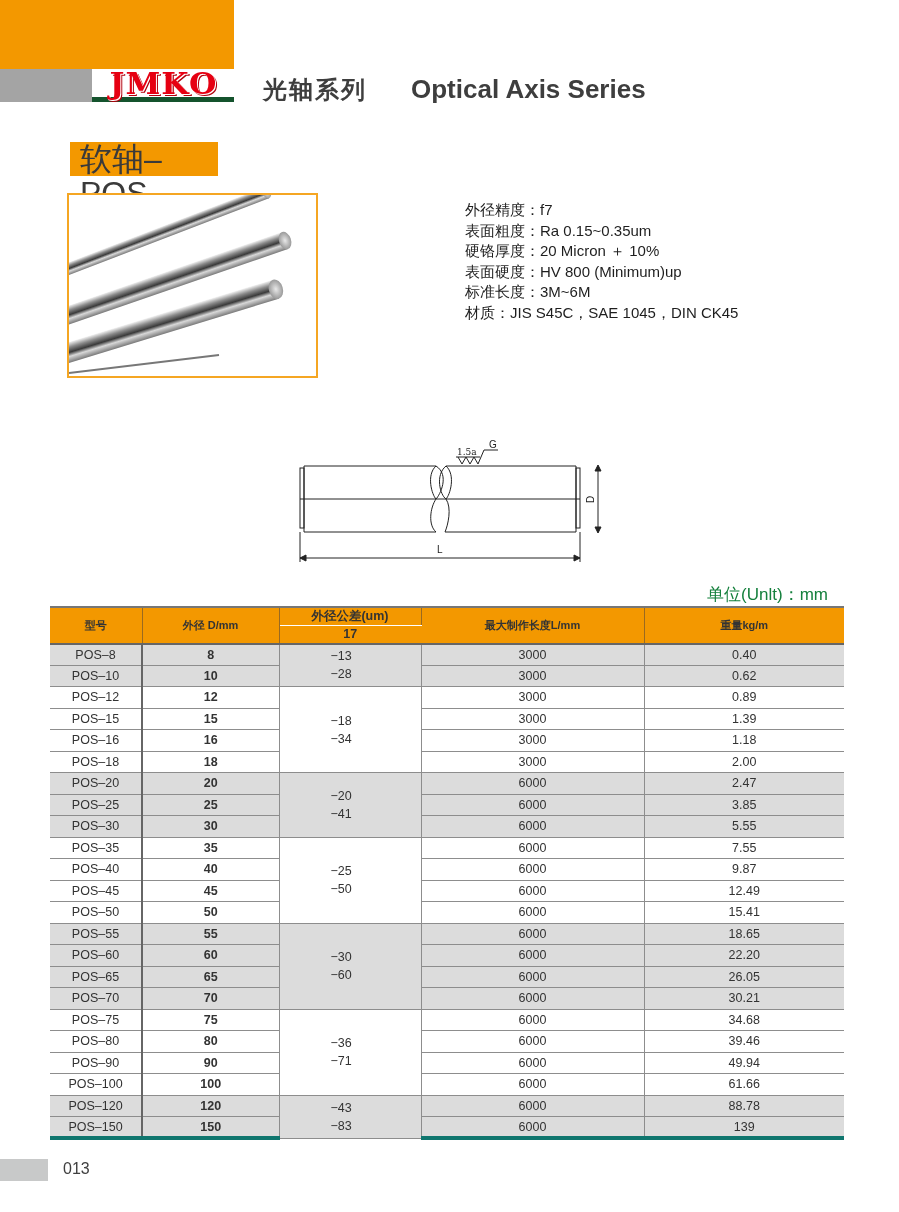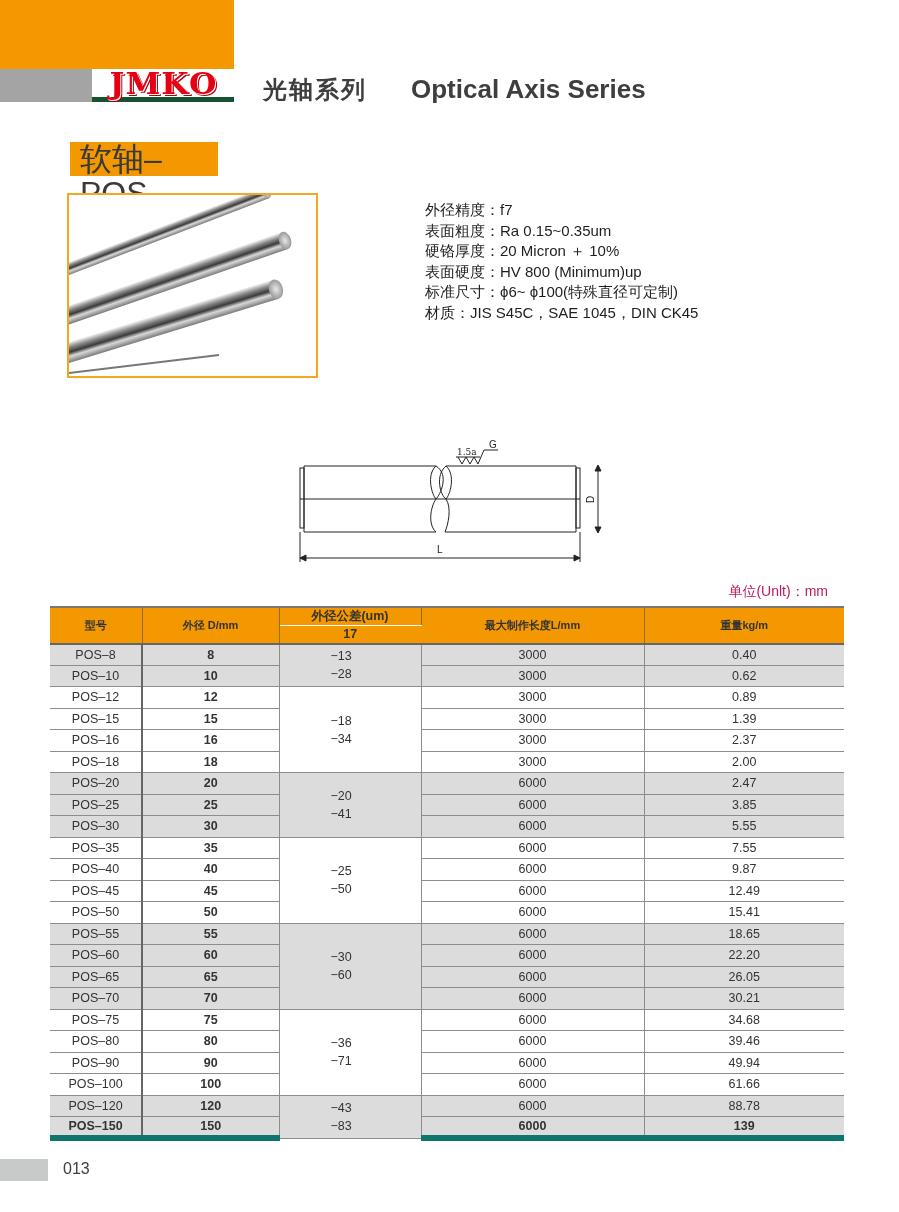--- a/index.html
+++ b/index.html
@@ -12,41 +12,41 @@
   .logo-text { font-family: "DejaVu Serif", "Liberation Serif", serif; font-weight: bold; font-size: 30px; color: #e60012; letter-spacing: 1px; text-shadow: 1px 1px 0 #fff, 2px 2px 0 #b0000c; transform: scaleX(1.05); }
 
   .series-cn { position: absolute; left: 263px; top: 74px; font-size: 24px; font-weight: bold; color: #3e3e3e; letter-spacing: 2px; }
   .series-en { position: absolute; left: 411px; top: 74px; font-size: 26px; font-weight: bold; color: #3e3e3e; }
 
   .product-tag { position: absolute; left: 70px; top: 142px; width: 148px; height: 34px; background: #f39800; color: #3a3a3a; font-size: 32px; line-height: 34px; padding-left: 10px; }
 
   .photo-frame { position: absolute; left: 67px; top: 193px; width: 251px; height: 185px; border: 2px solid #f5a623; background: #fff; overflow: hidden; }
 
   .specs { position: absolute; left: 425px; top: 200px; font-size: 15px; color: #1e1e1e; line-height: 20.5px; }
-  .spec-line { white-space: nowrap; }
+  .spec-line { white-space: nowrap; margin-left: 40px; }
 
   .drawing { position: absolute; left: 290px; top: 440px; width: 320px; height: 130px; }
 
-  .unit-note { position: absolute; right: 71px; top: 583px; font-size: 14px; color: #be185d; }
+  .unit-note { position: absolute; right: 71px; top: 583px; font-size: 17px; color: #15803d; }
 
   .spec-table { position: absolute; left: 50px; top: 606px; width: 794px; border-collapse: collapse; font-size: 12.5px; color: #333; }
   .spec-table th { background: #f39800; color: #333; font-weight: bold; font-size: 11px; border-right: 1px solid #9a6a20; }
   .spec-table th:last-child { border-right: none; }
   .spec-table thead tr:first-child th { border-top: 2px solid #777; }
   .spec-table .th-sub-top { height: 18px; border-bottom: 1px solid #fff; font-size: 12.5px; }
   .spec-table .th-sub-bottom { height: 18px; font-size: 12.5px; }
   .spec-table td { height: 21.5px; text-align: center; border-bottom: 1px solid #8d8d8d; border-right: 1px solid #8d8d8d; padding: 0; }
   .spec-table td:last-child { border-right: none; }
   .spec-table td.col-model { border-right: 2px solid #666; }
   .spec-table td.col-d { font-weight: bold; }
   .spec-table td.tol { vertical-align: middle; line-height: 18px; padding-right: 18px; }
   .spec-table tr.shade td { background: #dcdcdc; }
   .spec-table td.tol.shade { background: #dcdcdc; }
   .spec-table td.tol.white { background: #fff; }
-  .spec-table tbody tr:last-child td { border-bottom: 6px solid #0f766e; font-weight: bold; }
+  .spec-table tbody tr:last-child td { border-bottom: 4px solid #0f766e; }
   .spec-table thead tr th { border-bottom: 2px solid #666; }
 
   .footer-bar { position: absolute; left: 0; top: 1159px; width: 48px; height: 22px; background: #c8c9c9; }
   .page-num { position: absolute; left: 63px; top: 1160px; font-size: 16px; color: #404040; }
 </style>
 </head>
 <body>
 
 <div class="top-orange"></div>
 <div class="top-gray"></div>
@@ -87,21 +87,21 @@
     </g>
     <line x1="0" y1="178" x2="150" y2="160" stroke="#777" stroke-width="2"></line>
   </svg>
 </div>
 
 <div class="specs">
   <div class="spec-line"><span>外径精度：</span><span>f7</span></div>
   <div class="spec-line"><span>表面粗度：</span><span>Ra 0.15~0.35um</span></div>
   <div class="spec-line"><span>硬铬厚度：</span><span>20 Micron ＋ 10%</span></div>
   <div class="spec-line"><span>表面硬度：</span><span>HV 800 (Minimum)up</span></div>
-  <div class="spec-line"><span>标准尺寸：</span><span>ϕ6~ ϕ100(特殊直径可定制)</span></div>
+  <div class="spec-line"><span>标准长度：</span><span>3M~6M</span></div>
   <div class="spec-line"><span>材质：</span><span>JIS S45C，SAE 1045，DIN CK45</span></div>
 </div>
 
 <div class="drawing">
   <svg width="320" height="130" viewBox="0 0 320 130" font-family="DejaVu Serif, serif">
     <g fill="none" stroke="#222" stroke-width="1">
 
       <rect x="10" y="28" width="4" height="60"></rect>
       <line x1="14" y1="26" x2="146" y2="26"></line>
       <line x1="14" y1="92" x2="146" y2="92"></line>
@@ -190,21 +190,21 @@
       <tr>
         <td class="col-model">POS–15</td>
         <td class="col-d">15</td>
         <td>3000</td>
         <td>1.39</td>
       </tr>
       <tr>
         <td class="col-model">POS–16</td>
         <td class="col-d">16</td>
         <td>3000</td>
-        <td>2.37</td>
+        <td>1.18</td>
       </tr>
       <tr>
         <td class="col-model">POS–18</td>
         <td class="col-d">18</td>
         <td>3000</td>
         <td>2.00</td>
       </tr>
       <tr class="shade">
         <td class="col-model">POS–20</td>
         <td class="col-d">20</td>

